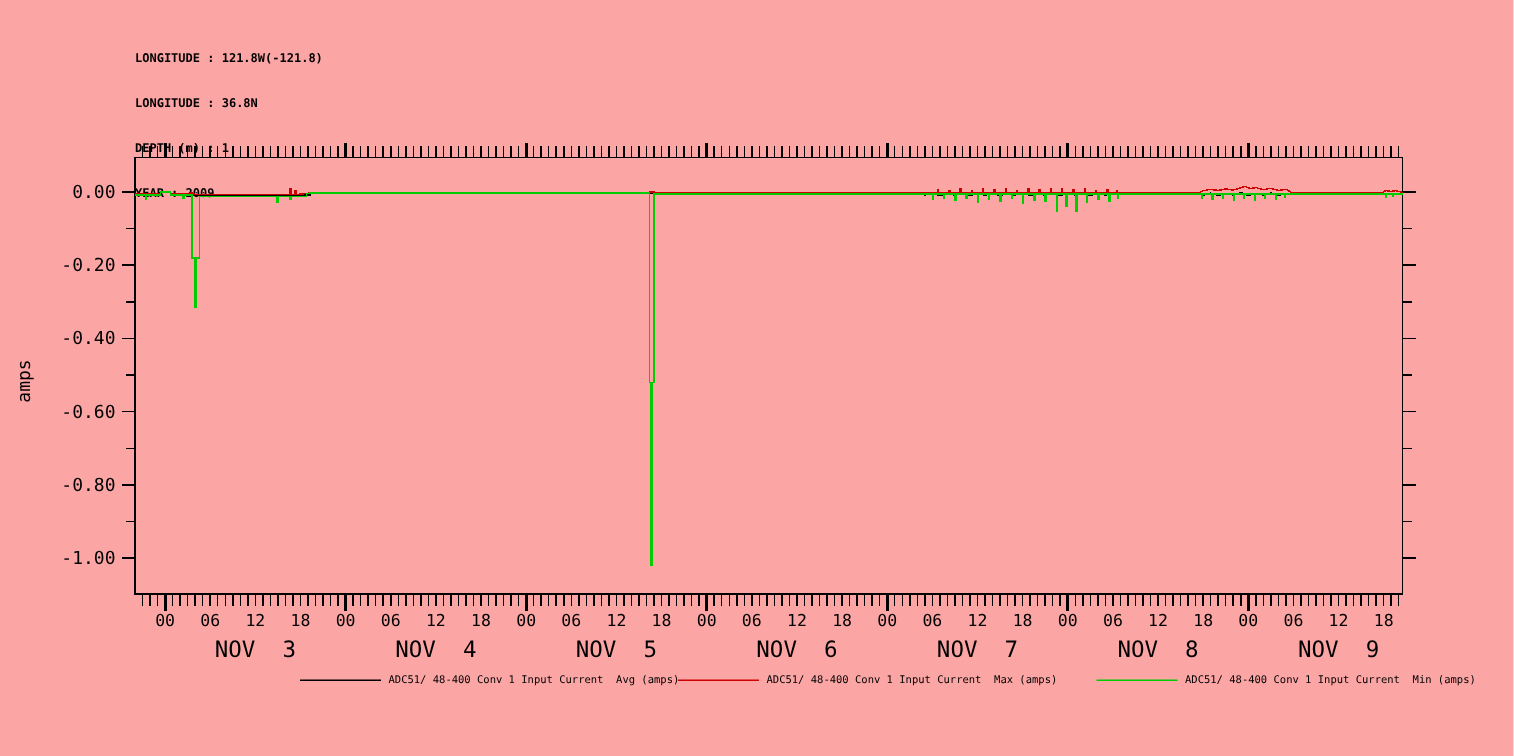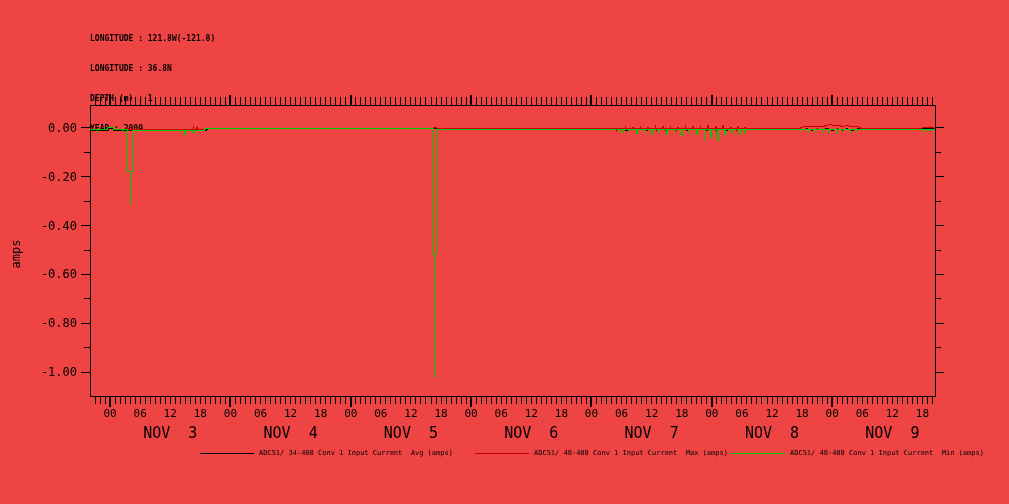--- a/index.html
+++ b/index.html
@@ -1,29 +1,29 @@
 <!DOCTYPE html>
 <html><head>
 <meta charset="utf-8">
 <style>
   html,body{margin:0;padding:0;background:#fff;}
-  #canvas{position:relative;width:1009px;height:504px;background:#ef4444;overflow:hidden;
+  #canvas{position:relative;width:1009px;height:504px;background:#fca5a5;overflow:hidden;
           font-family:"DejaVu Sans Mono","Liberation Mono",monospace;color:#000;}
   #info-block{position:absolute;left:90px;top:14px;font-size:8px;line-height:10px;white-space:pre;font-weight:bold;}
   #chart-title{position:absolute;left:90px;top:68px;width:845px;text-align:center;font-size:12px;white-space:pre;}
   #y-axis-label{position:absolute;left:-14px;top:247px;width:60px;text-align:center;font-size:12px;
                 transform:rotate(-90deg);transform-origin:center;}
   svg{position:absolute;left:0;top:0;}
   svg *{shape-rendering:crispEdges;}
   svg text{font-family:"DejaVu Sans Mono","Liberation Mono",monospace;fill:#000;white-space:pre;shape-rendering:auto;}
   #legend{position:absolute;left:0;top:449px;width:1009px;height:16px;font-size:7px;}
   .legend-item{position:absolute;top:0;display:flex;align-items:center;white-space:pre;}
   .legend-swatch{display:inline-block;width:54px;height:0;border-top:1px solid #000;margin-right:5px;}
   #legend-item-avg{left:200px;}
-  #legend-item-max{left:475px;justify-content:flex-end;}
+  #legend-item-max{left:452px;justify-content:flex-end;}
   #legend-item-min{left:700px;margin-left:31px;}
 </style>
 </head>
 <body>
 
 <div id="canvas">
 
   <div id="info-block">
     <div>LONGITUDE : 121.8W(-121.8)</div>
     <div>LONGITUDE : 36.8N</div>
@@ -436,21 +436,21 @@
       <text x="922.4629080118694" y="417" text-anchor="middle" font-size="11">18</text>
       <text x="892.3738872403561" y="438" text-anchor="middle" font-size="15">NOV  9</text>
       <polyline points="90.0,130.1 107.0,130.1 107.0,128.2 113.5,128.2 113.5,130.1 206.8,130.1 207.3,128.7 433.0,128.7 436.0,128.9 614.1,128.9 616.6,130.1 621.6,128.7 626.6,130.4 631.6,128.9 636.6,130.1 641.6,128.4 646.6,130.4 651.7,128.9 656.7,130.1 661.7,128.7 666.7,130.4 671.7,128.9 676.7,130.1 681.8,128.4 686.8,130.4 691.8,128.9 696.8,130.1 701.8,128.7 706.8,130.4 711.8,128.9 716.9,130.1 721.9,128.4 726.9,130.4 731.9,128.9 736.9,130.1 741.9,128.7 745.9,128.9 799.6,128.9 802.1,130.1 807.1,128.7 812.1,130.4 817.2,128.9 822.2,130.1 827.2,128.4 832.2,130.4 837.2,128.9 842.2,130.1 847.2,128.7 852.3,130.4 857.3,128.9 862.3,128.9 935.0,128.9" fill="none" stroke="#000000" stroke-width="1"></polyline>
       <polyline points="90.0,129.4 107.0,129.4 107.0,127.7 113.5,127.7 113.5,129.4 127.4,129.4 127.4,128.2 128.1,128.2 128.1,129.4 132.9,129.7 193.1,129.7 193.1,126.0 193.9,126.0 193.9,129.7 196.8,129.7 196.8,127.0 197.6,127.0 197.6,129.7 206.8,128.7 433.0,128.7 433.0,127.9 436.0,127.9 436.0,128.4 619.1,128.4 625.1,128.4 625.1,126.5 625.7,126.5 625.7,128.4 632.6,128.4 632.6,127.0 633.2,127.0 633.2,128.4 640.1,128.4 640.1,126.0 640.7,126.0 640.7,128.4 647.6,128.4 647.6,127.0 648.3,127.0 648.3,128.4 655.2,128.4 655.2,125.8 655.8,125.8 655.8,128.4 662.7,128.4 662.7,126.7 663.3,126.7 663.3,128.4 670.2,128.4 670.2,126.0 670.8,126.0 670.8,128.4 677.7,128.4 677.7,127.0 678.3,127.0 678.3,128.4 685.3,128.4 685.3,125.8 685.9,125.8 685.9,128.4 692.8,128.4 692.8,126.7 693.4,126.7 693.4,128.4 700.3,128.4 700.3,126.0 700.9,126.0 700.9,128.4 707.8,128.4 707.8,125.5 708.4,125.5 708.4,128.4 715.4,128.4 715.4,126.5 716.0,126.5 716.0,128.4 722.9,128.4 722.9,125.8 723.5,125.8 723.5,128.4 730.4,128.4 730.4,127.0 731.0,127.0 731.0,128.4 737.9,128.4 737.9,126.2 738.5,126.2 738.5,128.4 744.4,128.4 744.4,127.0 745.0,127.0 745.0,128.4 746.9,128.4 799.6,128.4 802.1,127.2 807.1,126.2 812.1,127.0 817.2,126.0 822.2,126.7 826.2,125.5 830.2,124.3 833.7,125.8 837.2,125.0 842.2,126.5 847.2,125.5 852.3,127.0 857.3,126.2 861.3,128.4 921.5,128.4 924.0,127.0 927.5,127.7 930.5,127.0 935.0,128.4" fill="none" stroke="#cc0000" stroke-width="1"></polyline>
       <polyline points="90.0,129.9 97.0,129.9 97.0,132.8 97.8,132.8 97.8,129.9 107.0,129.9 107.0,127.9 113.5,127.9 113.5,129.9 122.1,129.9 122.1,131.9 122.8,131.9 122.8,129.9 127.9,129.9 127.9,171.9 130.0,171.9 130.0,204.8 130.6,204.8 130.6,171.9 132.9,171.9 132.9,130.9 184.8,130.9 184.8,134.8 185.5,134.8 185.5,130.9 193.3,130.9 193.3,132.8 194.3,132.8 194.3,130.9 204.3,130.9 204.3,128.9 206.8,128.9 206.8,128.7 433.0,128.7 433.0,254.9 434.1,254.9 434.1,377.0 434.6,377.0 434.6,254.9 436.0,254.9 436.0,129.4 616.6,129.4 621.6,129.4 621.6,132.8 622.2,132.8 622.2,129.4 629.1,129.4 629.1,131.9 629.7,131.9 629.7,129.4 636.6,129.4 636.6,133.8 637.2,133.8 637.2,129.4 644.1,129.4 644.1,132.3 644.7,132.3 644.7,129.4 651.7,129.4 651.7,134.8 652.3,134.8 652.3,129.4 659.2,129.4 659.2,132.8 659.8,132.8 659.8,129.4 666.7,129.4 666.7,134.3 667.3,134.3 667.3,129.4 674.2,129.4 674.2,132.3 674.8,132.3 674.8,129.4 681.8,129.4 681.8,135.3 682.4,135.3 682.4,129.4 689.3,129.4 689.3,133.3 689.9,133.3 689.9,129.4 696.8,129.4 696.8,134.3 697.4,134.3 697.4,129.4 704.3,129.4 704.3,140.9 704.9,140.9 704.9,129.4 710.8,129.4 710.8,137.2 711.4,137.2 711.4,129.4 717.4,129.4 717.4,140.9 718.0,140.9 718.0,129.4 724.4,129.4 724.4,134.8 725.0,134.8 725.0,129.4 731.9,129.4 731.9,132.8 732.5,132.8 732.5,129.4 739.4,129.4 739.4,134.3 740.0,134.3 740.0,129.4 744.9,129.4 744.9,132.3 745.5,132.3 745.5,129.4 797.1,129.4 801.1,129.4 801.1,131.9 801.7,131.9 801.7,129.4 808.1,129.4 808.1,132.8 808.7,132.8 808.7,129.4 815.1,129.4 815.1,131.9 815.7,131.9 815.7,129.4 822.2,129.4 822.2,133.8 822.8,133.8 822.8,129.4 829.2,129.4 829.2,132.3 829.8,132.3 829.8,129.4 836.2,129.4 836.2,133.3 836.8,133.3 836.8,129.4 843.2,129.4 843.2,131.9 843.8,131.9 843.8,129.4 850.2,129.4 850.2,132.8 850.9,132.8 850.9,129.4 856.3,129.4 856.3,131.6 856.9,131.6 856.9,129.4 920.5,129.4 923.5,129.4 923.5,131.4 924.1,131.4 924.1,129.4 928.5,129.4 928.5,130.9 929.1,130.9 929.1,129.4 935.0,129.4" fill="none" stroke="#00cc00" stroke-width="1"></polyline>
     </svg>
 
   <div id="legend">
     <div class="legend-item" id="legend-item-avg">
       <span class="legend-swatch" id="swatch-avg" style="border-top-color: rgb(0, 0, 0);"></span>
-      <span>ADC51/ 34-400 Conv 1 Input Current  Avg (amps)</span>
+      <span>ADC51/ 48-400 Conv 1 Input Current  Avg (amps)</span>
     </div>
     <div class="legend-item" id="legend-item-max">
       <span class="legend-swatch" id="swatch-max" style="border-top-color: rgb(204, 0, 0);"></span>
       <span>ADC51/ 48-400 Conv 1 Input Current  Max (amps)</span>
     </div>
     <div class="legend-item" id="legend-item-min">
       <span class="legend-swatch" id="swatch-min" style="border-top-color: rgb(0, 204, 0);"></span>
       <span>ADC51/ 48-400 Conv 1 Input Current  Min (amps)</span>
     </div>
   </div>

